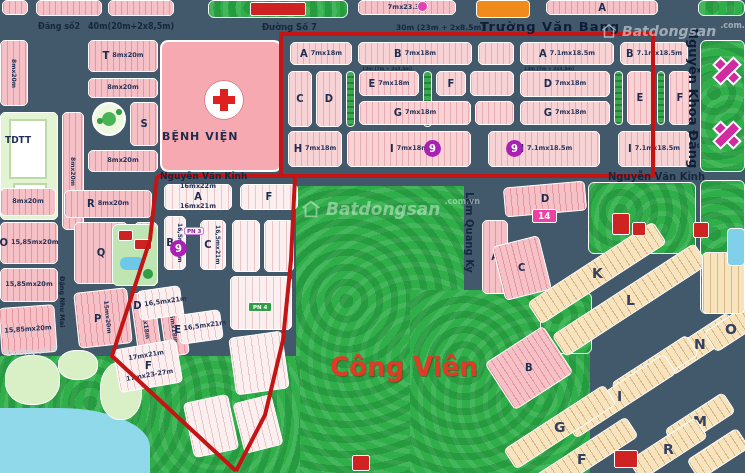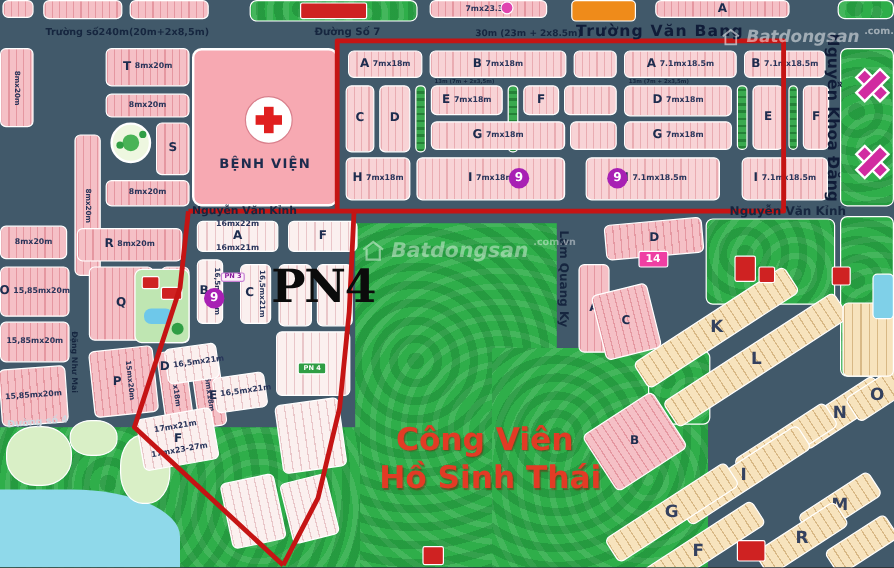--- a/index.html
+++ b/index.html
@@ -55,27 +55,32 @@
   <div class="special green-zone" style="left:588px;top:182px;width:108px;height:72px;z-index:3;"></div>
   <div class="special green-zone" style="left:700px;top:180px;width:45px;height:134px;z-index:3;"></div>
   <div class="special green-zone" style="left:540px;top:292px;width:52px;height:62px;z-index:3;"></div>
 
   <div class="special" style="left:0;top:408px;width:150px;height:65px;background:#8fd9ea;border-radius:0 60% 0 0;z-index:2;"></div>
   <div class="special" style="left:727px;top:228px;width:18px;height:38px;background:#7fd0e8;border:1px solid #fff;border-radius:4px;z-index:6;"></div>
   <div class="special" style="left:5px;top:355px;width:55px;height:50px;background:#d9efc6;border:1.5px solid #fff;border-radius:45%;z-index:3;"></div>
   <div class="special" style="left:58px;top:350px;width:40px;height:30px;background:#d9efc6;border:1.5px solid #fff;border-radius:45%;z-index:3;"></div>
   <div class="special" style="left:100px;top:362px;width:42px;height:58px;background:#d9efc6;border:1.5px solid #fff;border-radius:45%;z-index:3;"></div>
 
+  <div class="special" style="left:0;top:112px;width:58px;height:108px;background:#e3f4d4;border:1.5px solid #fff;border-radius:5px;z-index:5;">
+    <div style="position:absolute;left:8px;top:6px;width:34px;height:56px;background:#fff;border:2px solid #bcd9a6;"></div>
+    <div style="position:absolute;left:12px;top:70px;width:30px;height:12px;background:#fff;border:2px solid #bcd9a6;"></div>
+    <div style="position:absolute;left:4px;top:22px;font-weight:bold;font-size:9px;color:#1d2c4e;">TDTT</div>
+  </div>
 
   <div class="special" style="left:160px;top:40px;width:122px;height:132px;background:#f7a9b2;border:2px solid #fff;border-radius:8px;z-index:6;">
     <div style="position:absolute;left:42px;top:38px;width:38px;height:38px;background:#fff;border:1px solid #d9808d;border-radius:50%;">
       <div style="position:absolute;left:8px;top:15px;width:22px;height:8px;background:#e02020;"></div>
       <div style="position:absolute;left:15px;top:8px;width:8px;height:22px;background:#e02020;"></div>
     </div>
-    <div style="position:absolute;left:0;top:88px;width:100%;text-align:center;font-weight:bold;font-size:11px;color:#1d2c4e;letter-spacing:1px;">BỆNH VIỆN</div>
+    <div style="position:absolute;left:0;top:88px;width:100%;font-weight:bold;font-size:11px;color:#1d2c4e;letter-spacing:1px;">BỆNH VIỆN</div>
   </div>
 
   <div class="special" style="left:92px;top:102px;width:34px;height:34px;background:#eef7e0;border:2px solid #fff;border-radius:50%;z-index:7;">
     <div style="position:absolute;left:8px;top:8px;width:14px;height:14px;background:#49b356;border-radius:50%;"></div>
     <div style="position:absolute;left:3px;top:14px;width:6px;height:6px;background:#2f9e44;border-radius:50%;"></div>
     <div style="position:absolute;left:22px;top:5px;width:6px;height:6px;background:#2f9e44;border-radius:50%;"></div>
   </div>
 
   <div class="special" style="left:112px;top:224px;width:46px;height:62px;background:#bfe6b2;border:1.5px solid #fff;border-radius:6px;z-index:6;">
     <div class="bld" style="left:5px;top:5px;width:13px;height:9px;"></div>
@@ -102,38 +107,36 @@
     <div style="position:absolute;left:2px;top:11px;width:26px;height:8px;background:#d12ba0;box-shadow:0 0 0 2px #fff;transform:rotate(-45deg);"></div>
   </div>
   <div class="special" style="left:417px;top:1px;width:11px;height:11px;background:#e044b0;border:1px solid #fff;border-radius:50%;z-index:8;"></div>
 
   <svg class="boundary" width="745" height="473">
     <path d="M157,176 H653 V34 H281 V176" fill="none" stroke="#c51414" stroke-width="4" stroke-linejoin="round"></path>
     <path d="M157,176 L150,240 L112,356 L236,471" fill="none" stroke="#c51414" stroke-width="4" stroke-linejoin="round"></path>
     <path d="M295,177 L291,260 L283,340 L265,415 L236,471" fill="none" stroke="#c51414" stroke-width="4" stroke-linejoin="round"></path>
   </svg>
 
-  <div class="street-label" style="left:38px;top:22px;font-size:8px;">Trường số2</div>
+  <div class="street-label" style="left:38px;top:22px;font-size:8px;">Đăng số2</div>
   <div class="street-label" style="left:88px;top:22px;font-size:8px;">40m(20m+2x8,5m)</div>
   <div class="street-label" style="left:262px;top:22px;font-size:8.5px;">Đường Số 7</div>
   <div class="street-label" style="left:396px;top:23px;font-size:7.5px;">30m (23m + 2x8.5m)</div>
   <div class="street-label" style="left:480px;top:19px;font-size:13px;color:#101c38;letter-spacing:1px;">Trường Văn Bang</div>
   <div class="street-label vert" style="left:686px;top:28px;font-size:13px;height:150px;color:#101c38;">Nguyễn Khoa Đăng</div>
   <div class="street-label" style="left:160px;top:171px;font-size:9px;">Nguyễn Văn Kỉnh</div>
   <div class="street-label" style="left:608px;top:171px;font-size:10px;">Nguyễn Văn Kỉnh</div>
   <div class="street-label vert" style="left:464px;top:192px;font-size:10px;height:85px;">Lâm Quang Ky</div>
   <div class="street-label vert" style="left:58px;top:276px;font-size:6.5px;height:64px;">Đặng Như Mai</div>
   <div class="street-label" style="left:6px;top:347px;font-size:8px;color:#cdd9e2;transform:rotate(-5deg);">Đường số 4</div>
   <div class="street-label" style="left:362px;top:66px;font-size:4.5px;">13m (7m + 2x3,5m)</div>
   <div class="street-label" style="left:524px;top:66px;font-size:4.5px;">13m (7m + 2x3,5m)</div>
 
-  <div class="region-label" style="left:226px;top:220px;font-size:38px;">PN4</div>
 
   <div class="park-label" style="left:330px;top:352px;font-size:26px;">Công Viên</div>
-  <div class="park-label" style="left:316px;top:384px;font-size:26px;">Hồ Sinh Thái</div>
 
   <div class="badge9" style="left:424px;top:140px;">9</div>
   <div class="badge9" style="left:506px;top:140px;">9</div>
   <div class="badge9" style="left:170px;top:240px;">9</div>
   <div class="special" style="left:184px;top:227px;z-index:60;font-size:5.5px;font-weight:bold;color:#8a1f9e;background:#fdeef8;border:1px solid #c77fd4;border-radius:2px;padding:0 2px;">PN 3</div>
   <div class="special" style="left:248px;top:302px;z-index:60;font-size:5.5px;font-weight:bold;color:#fff;background:#2f9e44;border:1px solid #fff;border-radius:2px;padding:1px 4px;">PN 4</div>
   <div class="special" style="left:532px;top:209px;z-index:60;font-size:9px;font-weight:bold;color:#fff;background:#ef3fa3;border:1px solid #fff;border-radius:2px;padding:1px 5px;">14</div>
 
   <div class="wm" style="left:600px;top:22px;">
     <svg width="18" height="18" viewBox="0 0 24 24">

